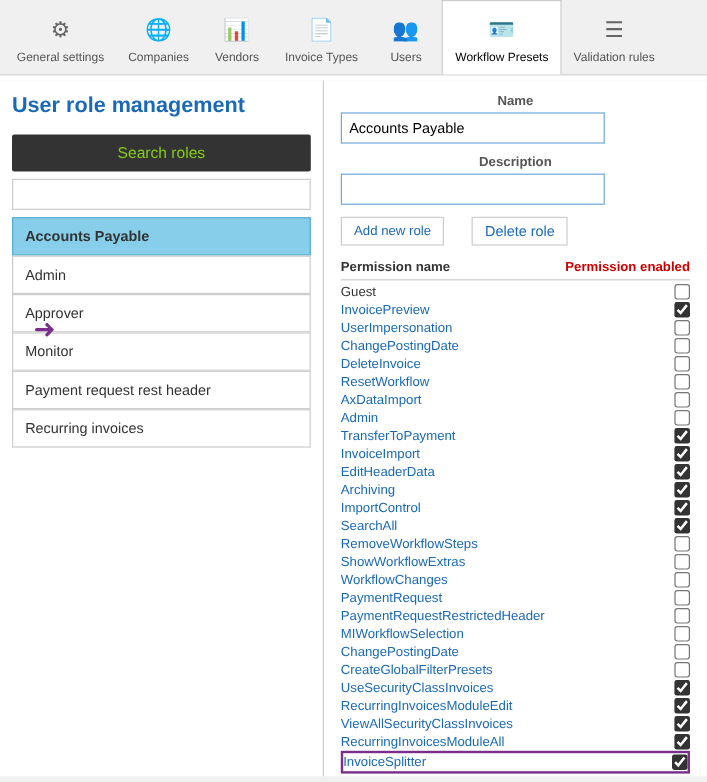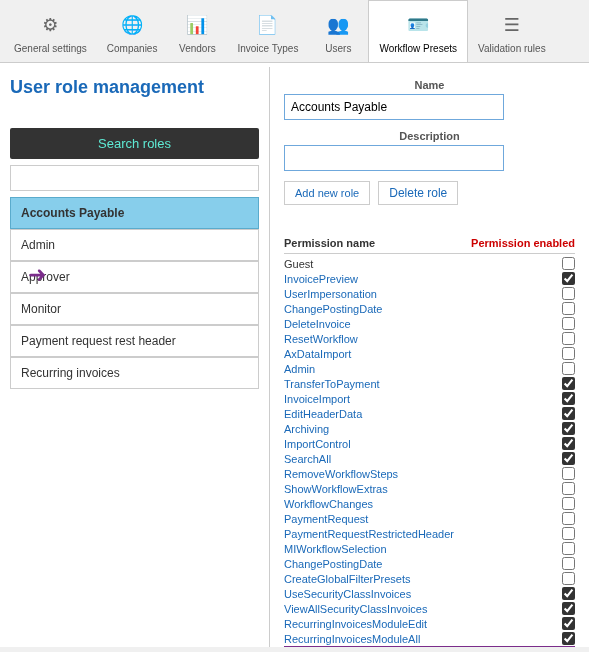--- a/index.html
+++ b/index.html
@@ -53,26 +53,26 @@
       padding: 10px;
       display: flex;
       flex-direction: column;
       gap: 6px;
     }
 
     .page-title {
       font-size: 18px;
       color: #1a69b8;
       font-weight: bold;
-      margin-bottom: 24px;
+      margin-bottom: 8px;
     }
 
     .search-btn {
       background: #333;
-      color: #5eead4;
+      color: #84cc16;
       border: none;
       padding: 8px;
       width: 100%;
       font-size: 13px;
       cursor: pointer;
       border-radius: 2px;
     }
     .search-input {
       width: 100%;
       border: 1px solid #ccc;
@@ -124,22 +124,22 @@
       height: 26px;
       margin-bottom: 10px;
     }
     .text-input.name-input {
       border-color: #6fa8dc;
       background: #fff;
     }
 
     .btn-row {
       display: flex;
-      gap: 8px;
-      margin-bottom: 28px;
+      gap: 23px;
+      margin-bottom: 8px;
     }
     .btn-add {
       background: #fff;
       border: 1px solid #ccc;
       padding: 4px 10px;
       font-size: 11px;
       cursor: pointer;
       color: #1a69b8;
     }
     .btn-delete {
@@ -351,25 +351,25 @@
           </div>
           <div class="perm-row">
             <span class="perm-name">CreateGlobalFilterPresets</span>
             <input type="checkbox" class="perm-checkbox" style="">
           </div>
           <div class="perm-row">
             <span class="perm-name">UseSecurityClassInvoices</span>
             <input type="checkbox" class="perm-checkbox" checked="" style="">
           </div>
           <div class="perm-row">
+            <span class="perm-name">RecurringInvoicesModuleEdit</span>
+            <input type="checkbox" class="perm-checkbox" checked="" style="">
+          </div>
+          <div class="perm-row">
             <span class="perm-name">ViewAllSecurityClassInvoices</span>
-            <input type="checkbox" class="perm-checkbox" checked="" style="">
-          </div>
-          <div class="perm-row">
-            <span class="perm-name">RecurringInvoicesModuleEdit</span>
             <input type="checkbox" class="perm-checkbox" checked="" style="">
           </div>
           <div class="perm-row">
             <span class="perm-name">RecurringInvoicesModuleAll</span>
             <input type="checkbox" class="perm-checkbox" checked="" style="">
           </div>
           <div class="perm-row highlighted-row">
             <span class="perm-name">InvoiceSplitter</span>
             <input type="checkbox" class="perm-checkbox" checked="" style="">
           </div>

